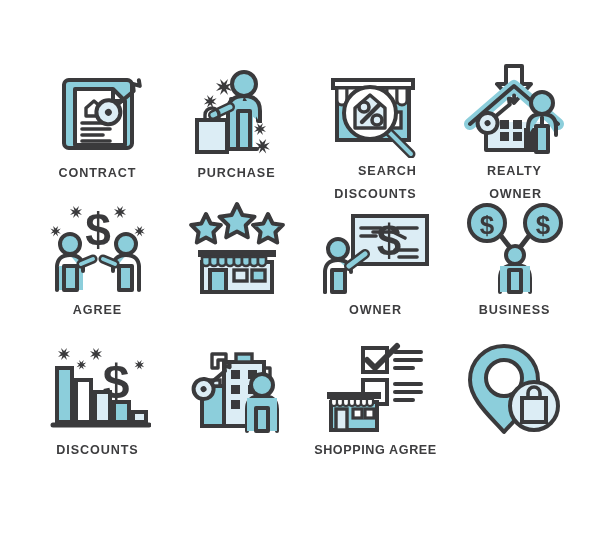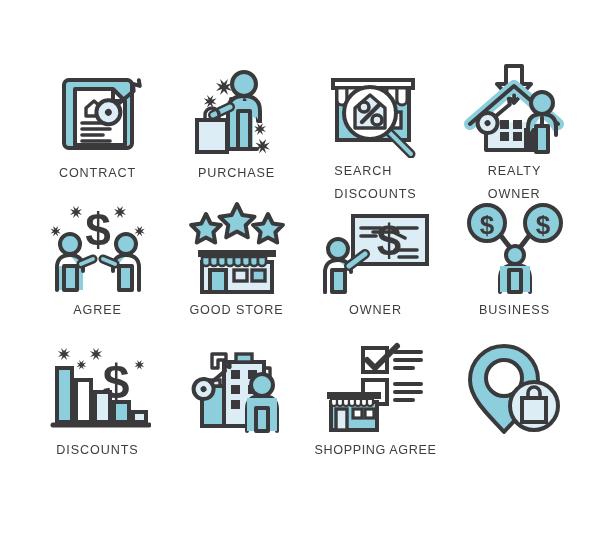--- a/index.html
+++ b/index.html
@@ -32,27 +32,27 @@
   }
   .art{
     height:98px;
     width:139px;
     display:flex;
     align-items:center;
     justify-content:center;
   }
   .caption{
     margin-top:2px;
-    text-align:left;
+    text-align:right;
     color:#3d3d3f;
     font-size:12.6px;
     letter-spacing:0.9px;
     line-height:23px;
     white-space:pre-line;
-    font-weight:400;
+    font-weight:700;
   }
   .caption.wide{letter-spacing:0.6px;}
   svg{display:block;}
 </style>
 </head>
 <body>
 
 <div id="sheet">
   <div class="grid">
 
@@ -222,21 +222,20 @@
             <path d="M50 57 v5 a4 4 0 0 0 8 0 v-5z"></path>
             <path d="M58 57 v5 a4 4 0 0 0 8 0 v-5z"></path>
             <path d="M66 57 v5 a4 4 0 0 0 8 0 v-5z"></path>
             <path d="M74 57 v5 a4 4 0 0 0 8 0 v-5z"></path>
           </g>
           <rect x="26" y="70" width="16" height="22" fill="#8ccedb" stroke="#3a3a3c" stroke-width="4"></rect>
           <rect x="50" y="70" width="13" height="11" fill="#dcedf5" stroke="#3a3a3c" stroke-width="3.4"></rect>
           <rect x="68" y="70" width="13" height="11" fill="#8ccedb" stroke="#3a3a3c" stroke-width="3.4"></rect>
         </svg>
       </div>
-      <div class="caption">GOOD  STORE</div>
     </div>
 
     <div class="cell">
       <div class="art">
         <svg width="110" height="96" viewBox="0 0 110 96">
           <rect x="32" y="16" width="74" height="48" fill="#dcedf5" stroke="#3a3a3c" stroke-width="4"></rect>
           <g stroke="#3a3a3c" stroke-width="3.6" stroke-linecap="round">
             <line x1="40" y1="28" x2="60" y2="28"></line>
             <line x1="40" y1="36" x2="55" y2="36"></line>
             <line x1="76" y1="28" x2="96" y2="28"></line>

